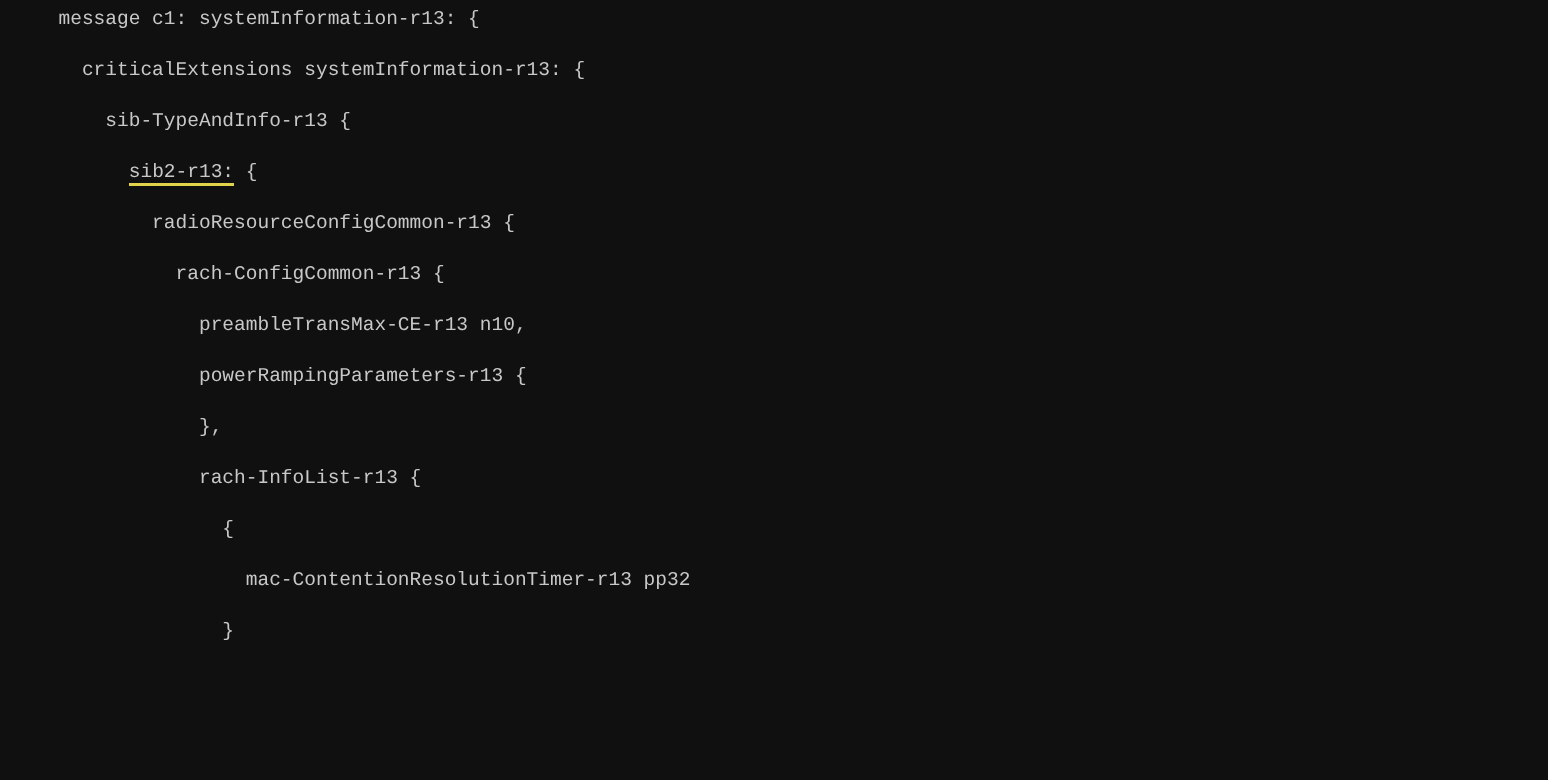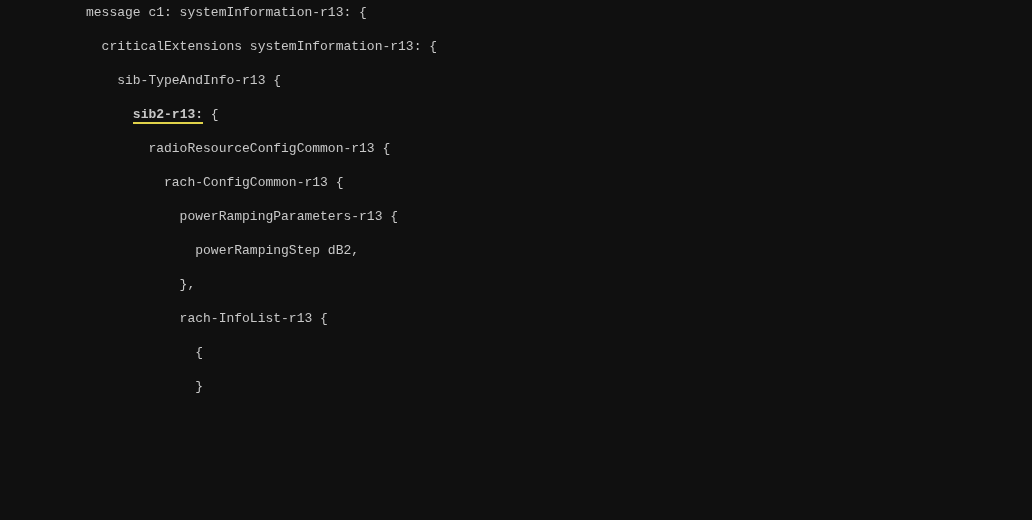--- a/index.html
+++ b/index.html
@@ -12,42 +12,42 @@
   }
   pre.code {
     margin: 0;
     padding: 4px 0 0 0;
     font-family: Consolas, "Courier New", monospace;
     font-size: 13px;
     line-height: 17px;
     color: #c8c8c8;
     white-space: pre;
   }
-  .line { display: block; position: relative; padding-left: 47px; }
+  .line { display: block; position: relative; }
   .highlight-underline {
     position: relative;
     border-bottom: 2px solid #e0d24a;
     padding-bottom: 0px;
-    font-weight: bold;
   }
 </style>
 </head>
 <body>
 
 <pre class="code"><span class="line">     message c1: systemInformation-r13: {</span>
 <span class="line">       criticalExtensions systemInformation-r13: {</span>
 <span class="line">         sib-TypeAndInfo-r13 {</span>
 <span class="line"><span>           </span><span class="highlight-underline">sib2-r13:</span><span> {</span></span>
 <span class="line">             radioResourceConfigCommon-r13 {</span>
 <span class="line">               rach-ConfigCommon-r13 {</span>
+<span class="line">                 preambleTransMax-CE-r13 n10,</span>
 <span class="line">                 powerRampingParameters-r13 {</span>
-<span class="line">                   powerRampingStep dB2,</span>
 <span class="line">                 },</span>
 <span class="line">                 rach-InfoList-r13 {</span>
 <span class="line">                   {</span>
+<span class="line">                     mac-ContentionResolutionTimer-r13 pp32</span>
 <span class="line">                   }</span>
 
 
 
 
 
 
 
 
 </pre>

